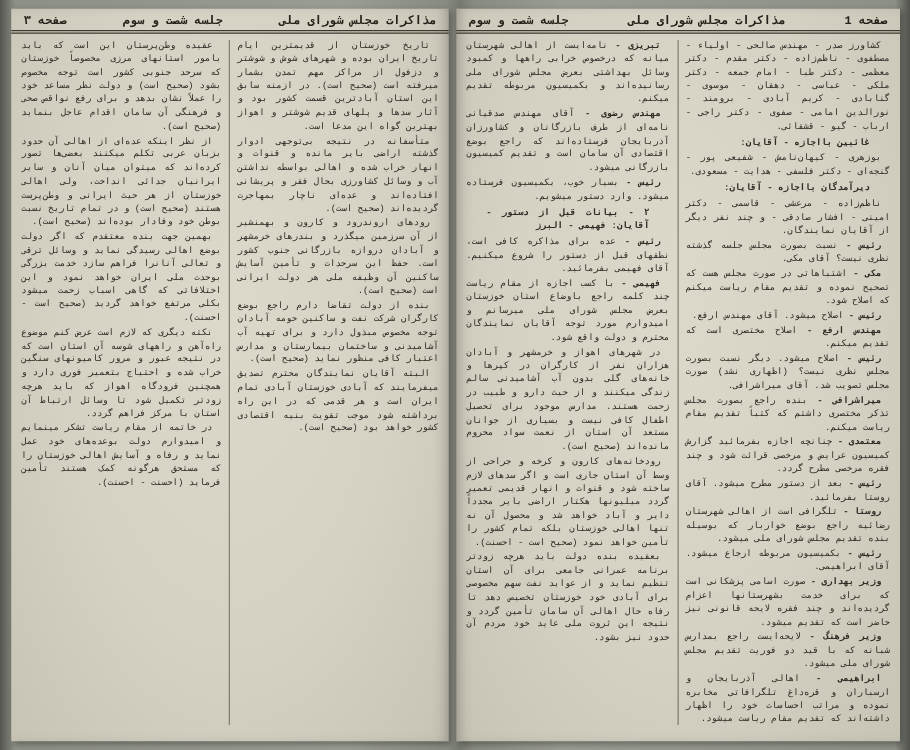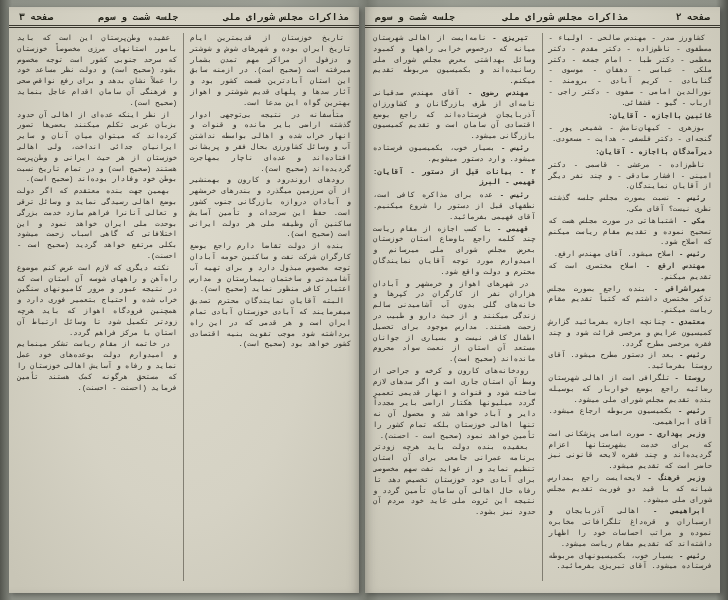--- a/index.html
+++ b/index.html
@@ -44,21 +44,21 @@
   .col {
     width: 50%; overflow: hidden;
     font-size: 7.2px; line-height: 1.5;
     text-align: justify;
     font-family: Liberation Mono, monospace;
   }
   .col:first-child { padding-left: 6px; }
   .col + .col { border-right: 1px solid rgba(62,58,47,.55); padding-right: 6px; }
   .para { margin: 0 0 1px; text-indent: 7px; }
   .para .speaker { font-weight: bold; margin-top: 25px; }
-  .para.bold { font-weight: bold; text-indent: 0; margin: 2px 0; }
+  .para.bold { font-weight: bold; text-indent: 0; margin: 2px 16px; }
 </style>
 </head>
 <body>
 
 <div class="spread">
 
   <div class="page page-left">
     <div class="page-header">
       <span class="hdr">صفحه ۳</span>
       <span class="hdr">جلسه شصت و سوم</span>
@@ -79,33 +79,34 @@
           <p class="para">نکته دیگری که لازم است عرض کنم موضوع راه‌آهن و راههای شوسه آن استان است که در نتیجه عبور و مرور کامیونهای سنگین خراب شده و احتیاج بتعمیر فوری دارد و همچنین فرودگاه اهواز که باید هرچه زودتر تکمیل شود تا وسائل ارتباط آن استان با مرکز فراهم گردد.</p>
           <p class="para">در خاتمه از مقام ریاست تشکر مینمایم و امیدوارم دولت بوعده‌های خود عمل نماید و رفاه و آسایش اهالی خوزستان را که مستحق هرگونه کمک هستند تأمین فرماید (احسنت - احسنت).</p>
         </div>
     </div>
   </div>
 
   <div class="page page-right">
     <div class="page-header">
       <span class="hdr">جلسه شصت و سوم</span>
       <span class="hdr">مذاکرات مجلس شورای ملی</span>
-      <span class="hdr">صفحه ۲</span>
+      <span class="hdr">صفحه 1</span>
     </div>
     <div class="columns">
       <div class="col">
           <p class="para">کشاورز صدر - مهندس صالحی - اولیاء - مصطفوی - ناظم‌زاده - دکتر مقدم - دکتر معظمی - دکتر طبا - امام جمعه - دکتر ملکی - عباسی - دهقان - موسوی - گنابادی - کریم آبادی - برومند - نورالدین امامی - صفوی - دکتر راجی - ارباب - گیو - قشقائی.</p>
           <p class="para bold">غائبین بااجازه - آقایان:</p>
           <p class="para">بوزهری - کیهان‌نامش - شفیعی پور - گنجه‌ای - دکتر فلسفی - هدایت - مسعودی.</p>
           <p class="para bold">دیرآمدگان بااجازه - آقایان:</p>
           <p class="para">ناظم‌زاده - مرعشی - قاسمی - دکتر امینی - افشار صادقی - و چند نفر دیگر از آقایان نمایندگان.</p>
           <p class="para"><span class="speaker">رئیس - </span>نسبت بصورت مجلس جلسه گذشته نظری نیست؟ آقای مکی.</p>
           <p class="para"><span class="speaker">مکی - </span>اشتباهاتی در صورت مجلس هست که تصحیح نموده و تقدیم مقام ریاست میکنم که اصلاح شود.</p>
           <p class="para"><span class="speaker">رئیس - </span>اصلاح میشود. آقای مهندس ارفع.</p>
           <p class="para"><span class="speaker">مهندس ارفع - </span>اصلاح مختصری است که تقدیم میکنم.</p>
+          <p class="para"><span class="speaker">رئیس - </span>اصلاح میشود. دیگر نسبت بصورت مجلس نظری نیست؟ (اظهاری نشد) صورت مجلس تصویب شد. آقای میراشرافی.</p>
           <p class="para"><span class="speaker">میراشرافی - </span>بنده راجع بصورت مجلس تذکر مختصری داشتم که کتباً تقدیم مقام ریاست میکنم.</p>
           <p class="para"><span class="speaker">معتمدی - </span>چنانچه اجازه بفرمائید گزارش کمیسیون عرایض و مرخصی قرائت شود و چند فقره مرخصی مطرح گردد.</p>
           <p class="para"><span class="speaker">رئیس - </span>بعد از دستور مطرح میشود. آقای روستا بفرمائید.</p>
           <p class="para"><span class="speaker">روستا - </span>تلگرافی است از اهالی شهرستان رضائیه راجع بوضع خواربار که بوسیله بنده تقدیم مجلس شورای ملی میشود.</p>
           <p class="para"><span class="speaker">رئیس - </span>بکمیسیون مربوطه ارجاع میشود. آقای ابراهیمی.</p>
           <p class="para"><span class="speaker">وزیر بهداری - </span>صورت اسامی پزشکانی است که برای خدمت بشهرستانها اعزام گردیده‌اند و چند فقره لایحه قانونی نیز حاضر است که تقدیم میشود.</p>
           <p class="para"><span class="speaker">وزیر فرهنگ - </span>لایحه‌ایست راجع بمدارس شبانه که با قید دو فوریت تقدیم مجلس شورای ملی میشود.</p>
           <p class="para"><span class="speaker">ابراهیمی - </span>اهالی آذربایجان و ارسباران و قره‌داغ تلگرافاتی مخابره نموده و مراتب احساسات خود را اظهار داشته‌اند که تقدیم مقام ریاست میشود.</p>
           <p class="para"><span class="speaker">رئیس - </span>بسیار خوب، بکمیسیونهای مربوطه فرستاده میشود. آقای تبریزی بفرمائید.</p>
         </div>

